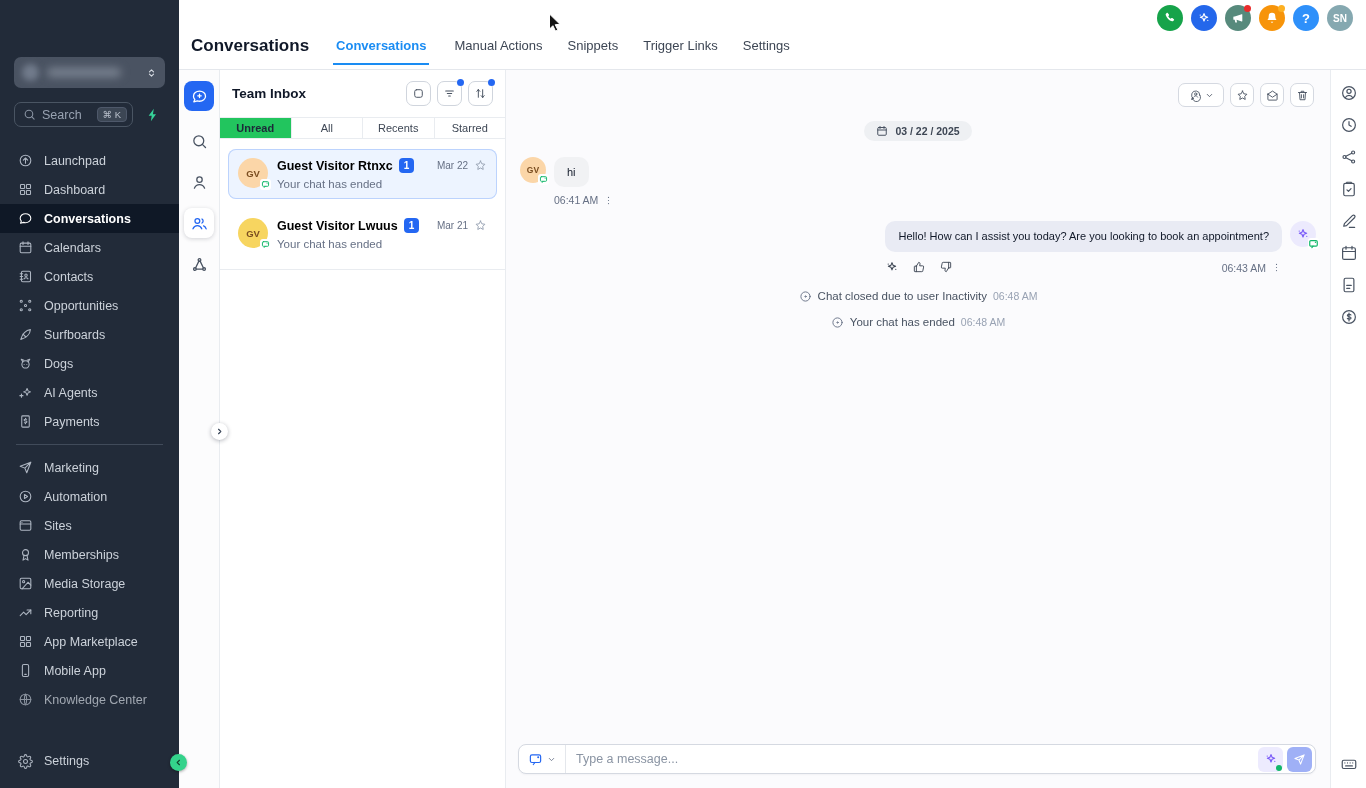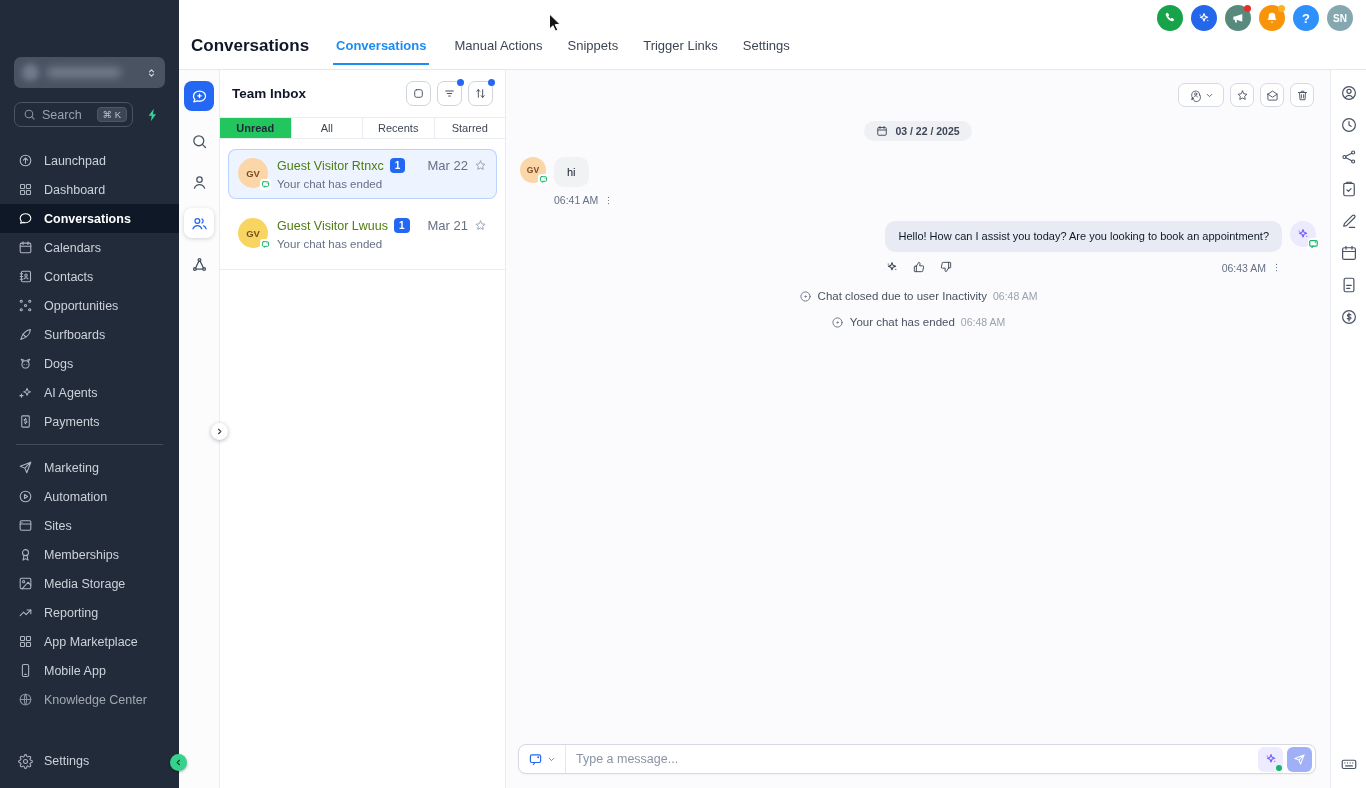--- a/index.html
+++ b/index.html
@@ -70,24 +70,24 @@
   .lp-filter{flex:1;display:flex;align-items:center;justify-content:center;font-size:11px;color:#3d4654;border-right:1px solid #e9ecf0;cursor:pointer}
   .lp-filter:last-child{border-right:none}
   .lp-filter.active{background:#22c55e;font-weight:700;color:#1d2939}
   .conv{margin:10px 8px 0;border-radius:8px;padding:9px 10px;display:flex;gap:9px;cursor:pointer}
   .conv.selected{background:#edf4ff;box-shadow:inset 0 0 0 1px #bcd3fd}
   .cav{width:30px;height:30px;border-radius:50%;display:flex;align-items:center;justify-content:center;font-size:9.5px;font-weight:700;color:#7a4d20;position:relative;flex-shrink:0}
   .gbadge{position:absolute;right:-3px;bottom:-2px;width:11px;height:11px;background:#fff;border-radius:3px;display:flex;align-items:center;justify-content:center;color:#12b76a}
   .gbadge svg{width:9px;height:9px}
   .cmain{flex:1;min-width:0}
   .crow1{display:flex;align-items:center;gap:6px}
-  .cname{font-size:12.5px;font-weight:400;color:#4d7c0f;white-space:nowrap}
+  .cname{font-size:12.5px;font-weight:700;color:#000000;white-space:nowrap}
   .cbadge{height:15px;padding:0 5px;background:#2467f2;color:#fff;font-size:10px;font-weight:700;border-radius:4px;display:flex;align-items:center;justify-content:center}
   .cright{margin-left:auto;display:flex;align-items:center;gap:6px}
-  .cdate{font-size:13px;color:#667085;white-space:nowrap}
+  .cdate{font-size:10px;color:#667085;white-space:nowrap}
   .cstar{color:#98a2b3;cursor:pointer;display:flex}
   .cstar svg{width:13px;height:13px}
   .cprev{font-size:11.5px;color:#667085;margin-top:5px}
   .lp-sep{height:1px;background:#e9ecf0;margin-top:10px}
 
   
   .chat{flex:1;background:#fbfbfd;display:flex;flex-direction:column;min-width:0;position:relative}
   .chat-head{display:flex;align-items:center;justify-content:flex-end;gap:6px;padding:13px 16px 0;flex-shrink:0}
   .ch-btn{height:24px;border:1px solid #d5d9e1;border-radius:7px;background:#fff;display:flex;align-items:center;justify-content:center;color:#495362;cursor:pointer}
   .ch-btn svg{width:13px;height:13px}

